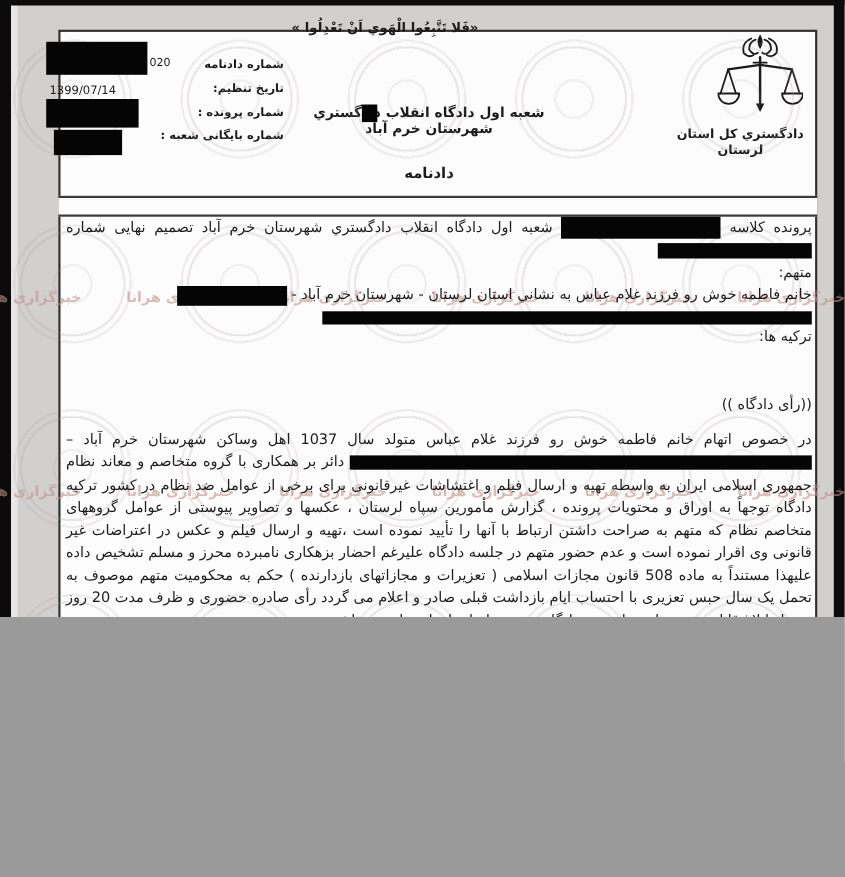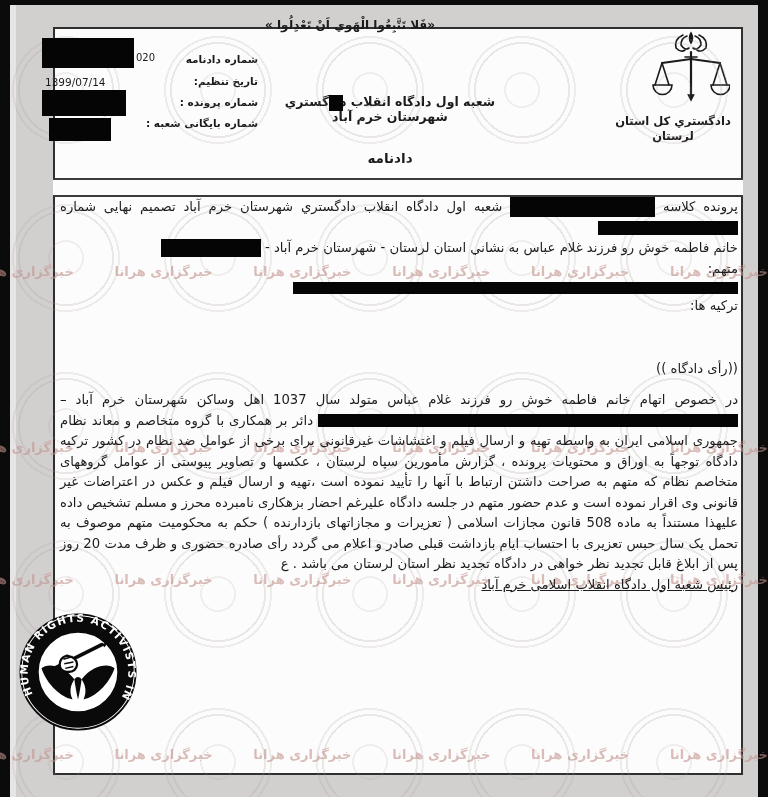--- a/index.html
+++ b/index.html
@@ -1,17 +1,17 @@
 <!DOCTYPE html>
 <html lang="fa"><head>
 <meta charset="utf-8">
 <style>
   html,body{margin:0;padding:0;}
   body{background:#9a9a9a;font-family:"DejaVu Sans",sans-serif;}
-  #canvas{position:relative;width:768px;height:797px;background:#d2cfcf;overflow:hidden;margin:0 auto;}
+  #canvas{position:relative;width:768px;height:561px;background:#d2cfcf;overflow:hidden;margin:0 auto;}
 
   
   .strip{position:absolute;background:#0b0b0b;}
   .strip.left{left:0;top:0;width:10px;height:797px;}
   .strip.top{left:0;top:0;width:768px;height:5px;}
   .strip.right{left:758px;top:0;width:10px;height:797px;}
   .sliver{position:absolute;left:10px;top:0;width:6px;height:797px;background:#e6e4e4;}
 
   
   .rosettes{position:absolute;inset:0;z-index:6;pointer-events:none;
@@ -138,23 +138,23 @@
   <div class="redact r2"></div>
   <div class="redact r2b"></div>
   <div class="redact r3"></div>
 
   <div class="body-text">
     <p class="p-case"><span>پرونده کلاسه</span>
       <span class="redact-inline" style="width:145px;height:20px;"></span>
       <span>شعبه اول دادگاه انقلاب دادگستري شهرستان خرم آباد تصمیم نهایی</span>
       <span>شماره</span>
       <span class="redact-inline" style="width:140px;height:14px;"></span></p>
+    <p class="p-line">متهم:</p>
     <p class="p-line"><span>خانم فاطمه خوش رو فرزند غلام عباس به نشاني استان لرستان - شهرستان خرم آباد -</span>
       <span class="redact-inline" style="width:100px;height:18px;"></span></p>
-    <p class="p-line">متهم:</p>
     <div class="bar-block"></div>
     <p class="p-line">ترکیه ها:</p>
     <div class="gap-lg"></div>
     <p class="p-line">((رأی دادگاه ))</p>
     <div class="gap-sm"></div>
     <p class="p-verdict"><span>در خصوص اتهام خانم فاطمه خوش رو فرزند غلام عباس متولد سال 1037 اهل وساکن شهرستان خرم آباد –</span>
       <span class="redact-inline" style="width:420px;height:13px;"></span>
       <span>دائر بر همکاری با گروه متخاصم و معاند نظام جمهوری اسلامی ایران به واسطه تهیه و ارسال فیلم و اغتشاشات غیرقانونی برای برخی از عوامل ضد نظام در کشور ترکیه دادگاه توجهاً به اوراق و محتویات پرونده ، گزارش مأمورین سپاه لرستان ، عکسها و تصاویر پیوستی از عوامل گروههای متخاصم نظام که متهم به صراحت داشتن ارتباط با آنها را تأیید نموده است ،تهیه و ارسال فیلم و عکس در اعتراضات غیر قانونی وی اقرار نموده است و عدم حضور متهم در جلسه دادگاه علیرغم احضار بزهکاری نامبرده محرز و مسلم تشخیص داده علیهذا مستنداً به ماده 508 قانون مجازات اسلامی ( تعزیرات و مجازاتهای بازدارنده ) حکم به محکومیت متهم موصوف به تحمل یک سال حبس تعزیری با احتساب ایام بازداشت قبلی صادر و اعلام می گردد رأی صادره حضوری و ظرف مدت 20 روز پس از ابلاغ قابل تجدید نظر خواهی در دادگاه تجدید نظر استان لرستان می باشد . ع</span></p>
     <p class="p-judge-title">رئیس شعبه اول دادگاه انقلاب اسلامی خرم آباد</p>
   </div>

